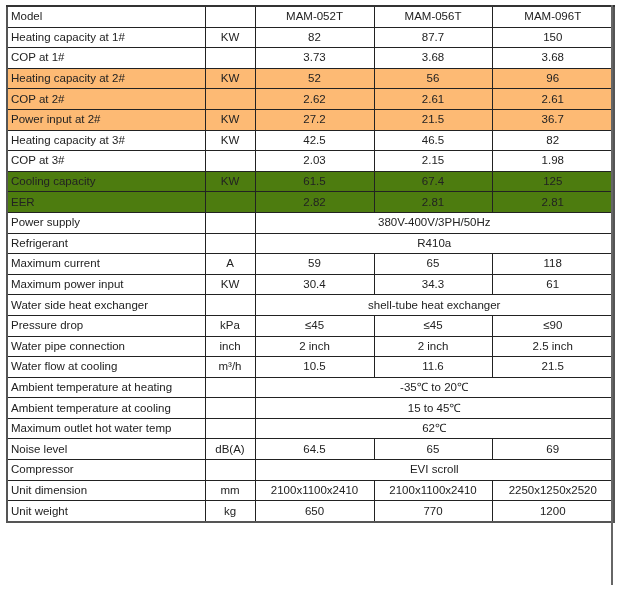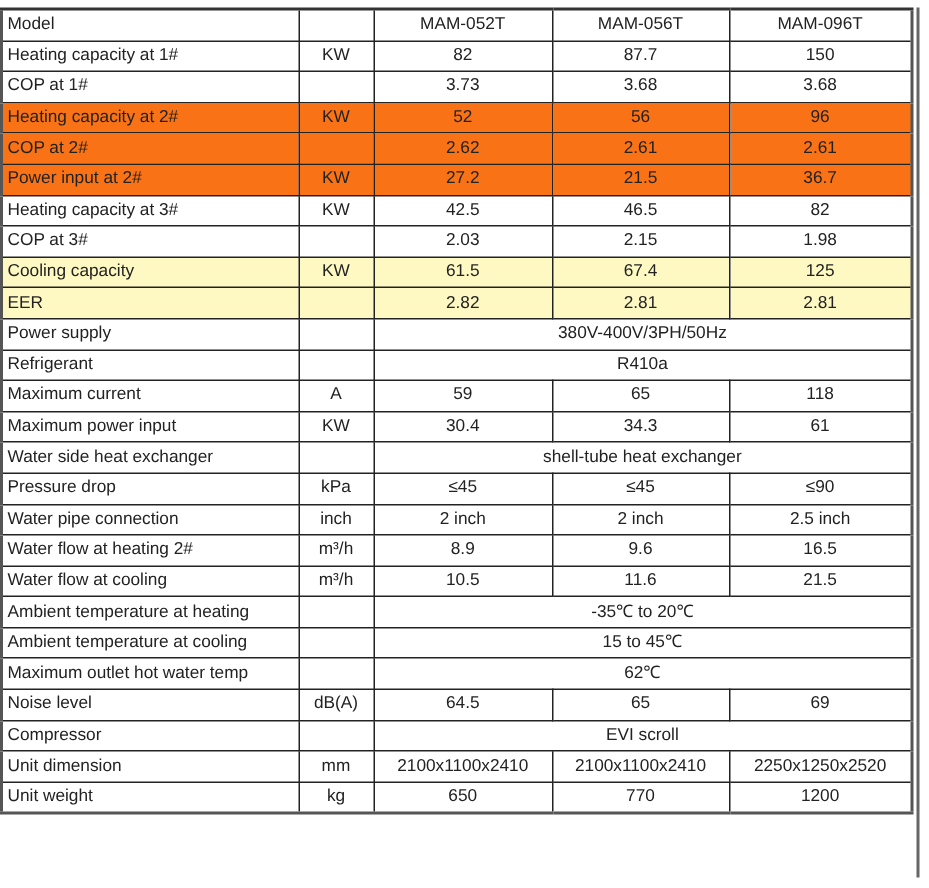--- a/index.html
+++ b/index.html
@@ -1,26 +1,26 @@
 <!DOCTYPE html>
 <html><head>
   <meta charset="utf-8">
   <style>
     html, body { margin:0; padding:0; background:#ffffff; }
     body { width:619px; height:592px; overflow:hidden; position:relative;
            font-family:"Liberation Sans", sans-serif; font-size:11.5px; color:#222; }
-    table.spec { position:absolute; left:0; top:5px; border-collapse:collapse;
+    table.spec { position:absolute; left:6px; top:5px; border-collapse:collapse;
                  table-layout:fixed; width:607px; }
     table.spec td { border:1px solid #222; height:19.6px; padding:0 3px;
                     white-space:nowrap; overflow:hidden; line-height:19px; }
     table.spec tr { border-left:2px solid #555; border-right:2px solid #555; }
     td.param { text-align:left; }
     td.unit, td.val, td.span { text-align:center; }
-    tr.peach td { background:#f97316; }
-    tr.blue td { background:#fef9c3; }
+    tr.peach td { background:#fdba74; }
+    tr.blue td { background:#4d7c0f; }
     tr.first td { border-top:2px solid #333; }
     tr.last td { border-bottom:2px solid #555; }
     .rightbar { position:absolute; left:611px; top:5px; width:2px; height:580px; background:#666; }
   </style>
 </head>
 <body>
 
 <table class="spec">
   <colgroup>
     <col style="width:198px">
@@ -137,27 +137,20 @@
         <td class="val">≤90</td>
       </tr>
       <tr class="">
         <td class="param">Water pipe connection</td>
         <td class="unit">inch</td>
         <td class="val">2 inch</td>
         <td class="val">2 inch</td>
         <td class="val">2.5 inch</td>
       </tr>
       <tr class="">
-        <td class="param">Water flow at heating 2#</td>
-        <td class="unit">m³/h</td>
-        <td class="val">8.9</td>
-        <td class="val">9.6</td>
-        <td class="val">16.5</td>
-      </tr>
-      <tr class="">
         <td class="param">Water flow at cooling</td>
         <td class="unit">m³/h</td>
         <td class="val">10.5</td>
         <td class="val">11.6</td>
         <td class="val">21.5</td>
       </tr>
       <tr class="">
         <td class="param">Ambient temperature at heating</td>
         <td class="unit"></td>
         <td class="span" colspan="3">-35℃ to 20℃</td>

